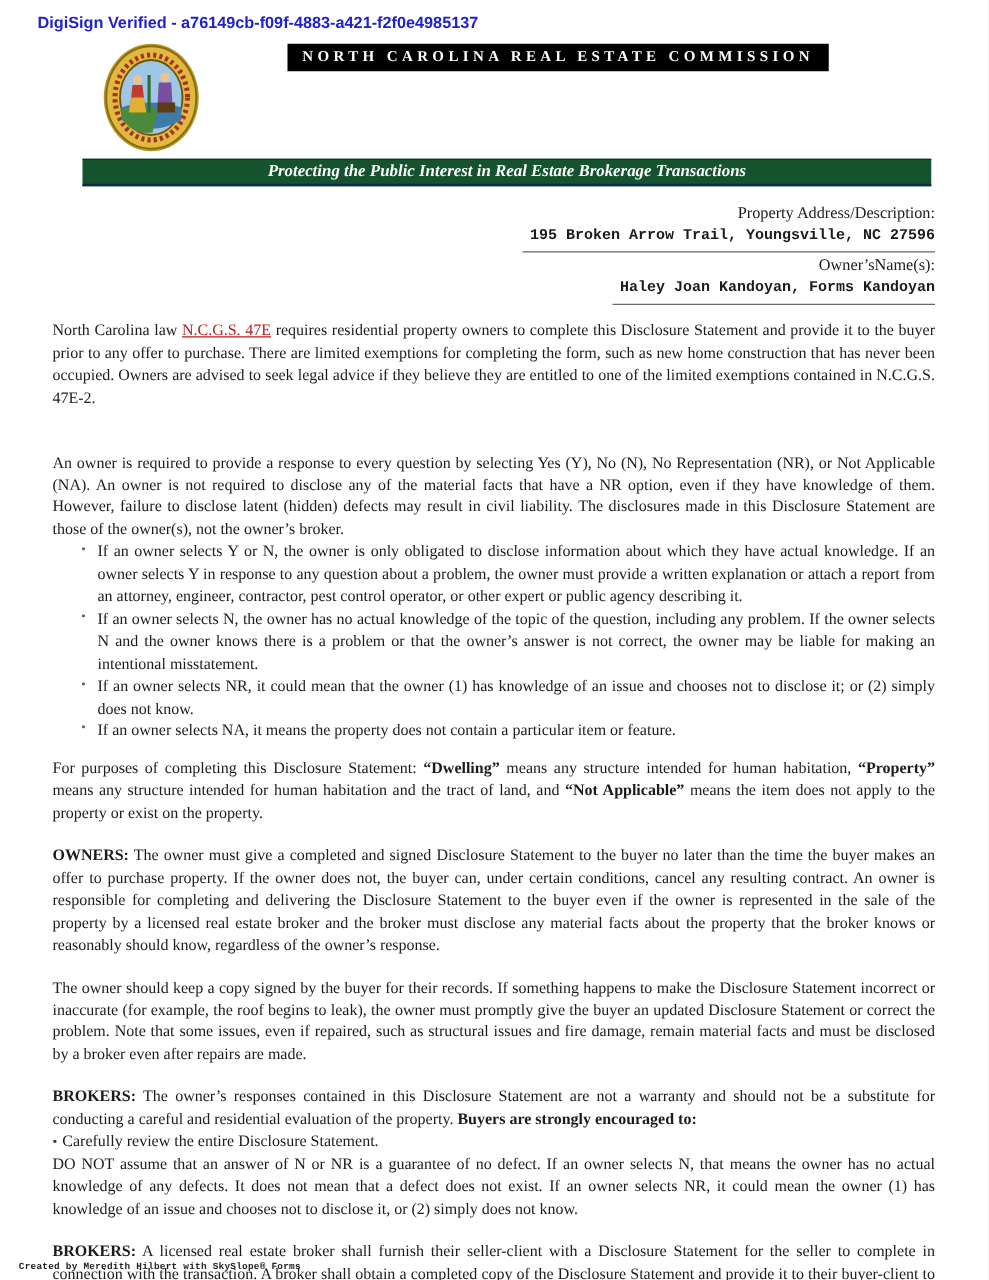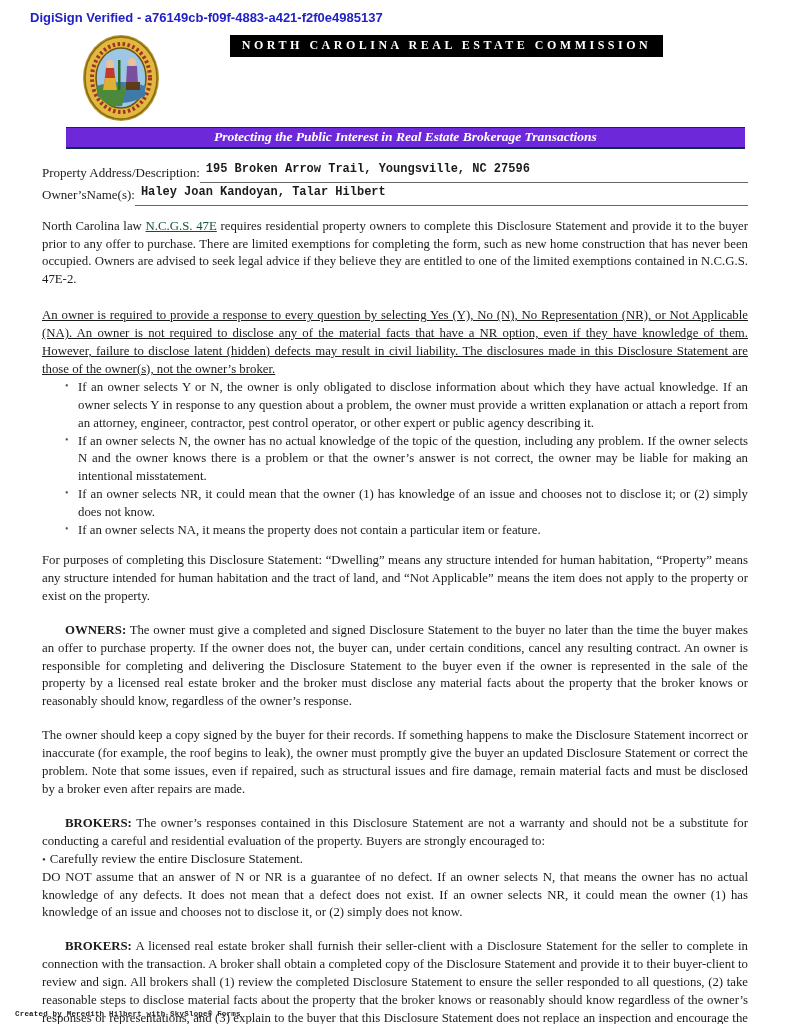--- a/index.html
+++ b/index.html
@@ -36,53 +36,53 @@
   .doc-title {
     color:#1e4175;
     font-size:21px;
     font-weight:bold;
     font-style:italic;
     line-height:1.13;
     margin-top:3px;
   }
   .tagline {
     margin:5px 46px 0 66px;
-    background:#6d28d9;
+    background:#14532d;
     border-top:1px solid #0d2b4e;
     border-bottom:2px solid #0d2b4e;
     color:#ffffff;
     text-align:center;
     font-weight:bold;
     font-style:italic;
     font-size:13.5px;
     padding:1px 0 2px;
   }
   .content {
     margin:12px 43px 0 42px;
     font-size:12.8px;
     line-height:1.4;
     text-align:justify;
   }
-  .form-line { display:flex; align-items:flex-end; margin-bottom:1px; }
+  .form-line { display:flex; align-items:flex-end; margin-bottom:1px;flex-direction:column; }
   .form-line .flabel { white-space:nowrap; font-size:13px; padding-bottom:1px; }
   .form-line .fvalue {
     flex:1;
     border-bottom:1.5px solid #666;
     font-family:"Liberation Mono", monospace;
     font-weight:bold;
     font-size:12px;
     padding:0 0 4px 6px;
     white-space:nowrap;
   }
   .para { margin:12px 0 0; }
-  .para.gap-lg { margin-top:18px;text-decoration:underline; }
+  .para.gap-lg { margin-top:34px; }
   .para.tight { margin-top:0; }
-  .blabel { font-weight:bold;margin-left:23px; }
-  .bold { font-weight:normal; }
-  .link { color:#14532d; text-decoration:underline; cursor:pointer; }
+  .blabel { font-weight:bold; }
+  .bold { font-weight:bold; }
+  .link { color:#b91c1c; text-decoration:underline; cursor:pointer; }
   .ibullets { margin:0; }
   .ibullet { position:relative; padding-left:36px; }
   .ibullet .marker {
     position:absolute; left:23px; top:0;
     font-size:10px; color:#555;
   }
   .inline-marker { font-size:11px; color:#333; margin-right:4px; }
   .createdby {
     position:absolute;
     left:15px; bottom:6px;
@@ -126,21 +126,21 @@
   <div class="tagline">Protecting the Public Interest in Real Estate Brokerage Transactions</div>
 
   <div class="content">
 
     <div class="form-line">
       <span class="flabel">Property Address/Description:</span>
       <span class="fvalue">195 Broken Arrow Trail, Youngsville, NC 27596</span>
     </div>
     <div class="form-line">
       <span class="flabel">Owner’sName(s):</span>
-      <span class="fvalue">Haley Joan Kandoyan, Talar Hilbert</span>
+      <span class="fvalue">Haley Joan Kandoyan, Forms Kandoyan</span>
     </div>
 
     <p class="para"><span>North Carolina law </span><a class="link">N.C.G.S. 47E</a><span> requires residential property owners to complete this Disclosure Statement and provide it to the buyer prior to any offer to purchase. There are limited exemptions for completing the form, such as new home construction that has never been occupied. Owners are advised to seek legal advice if they believe they are entitled to one of the limited exemptions contained in N.C.G.S. 47E-2.</span></p>
 
     <p class="para gap-lg">An owner is required to provide a response to every question by selecting Yes (Y), No (N), No Representation (NR), or Not Applicable (NA). An owner is not required to disclose any of the material facts that have a NR option, even if they have knowledge of them. However, failure to disclose latent (hidden) defects may result in civil liability. The disclosures made in this Disclosure Statement are those of the owner(s), not the owner’s broker.</p>
 
     <div class="ibullets">
       <div class="ibullet">
         <span class="marker">•</span>
         <span>If an owner selects Y or N, the owner is only obligated to disclose information about which they have actual knowledge. If an owner selects Y in response to any question about a problem, the owner must provide a written explanation or attach a report from an attorney, engineer, contractor, pest control operator, or other expert or public agency describing it.</span>

